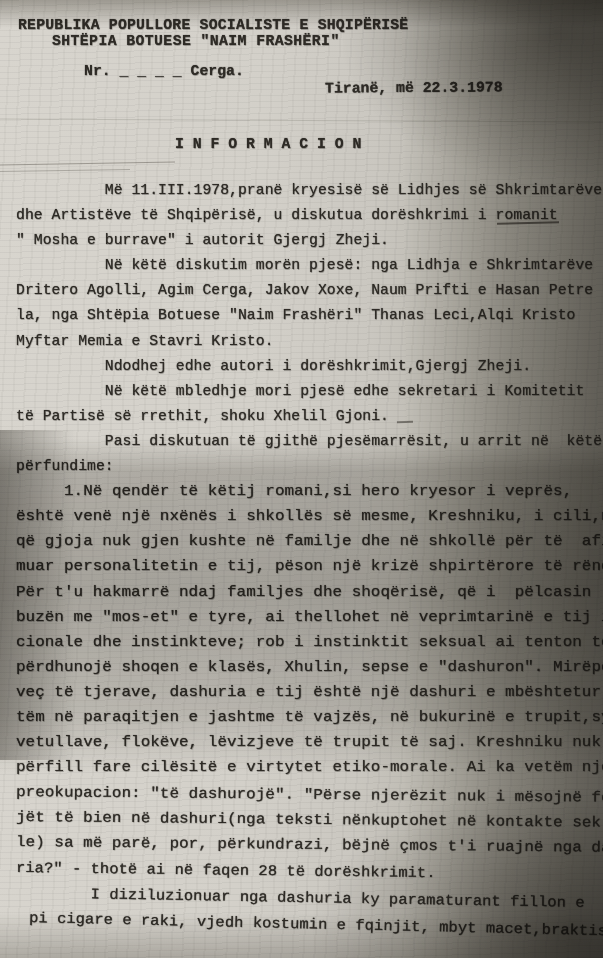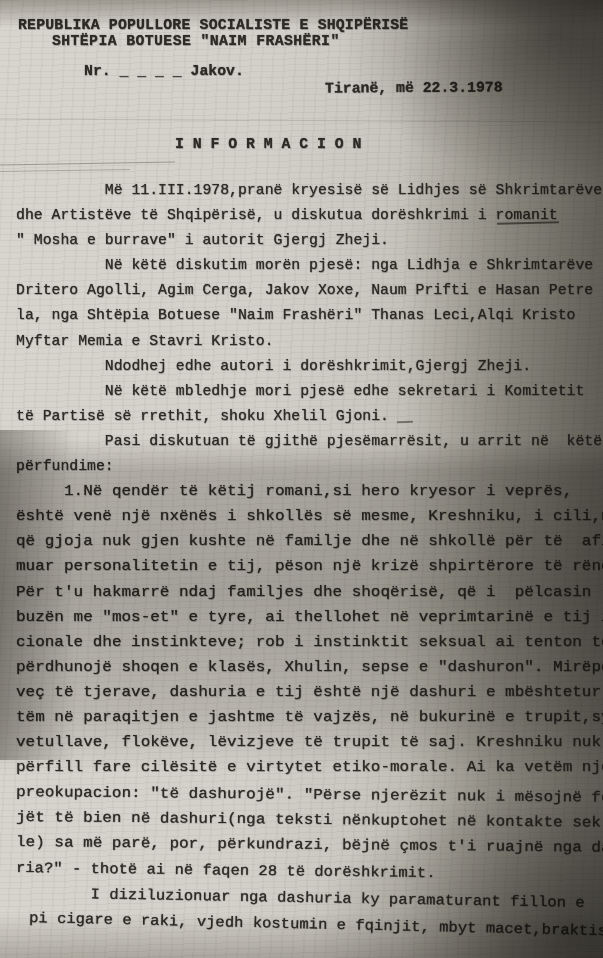--- a/index.html
+++ b/index.html
@@ -69,21 +69,21 @@
       repeating-linear-gradient(1deg,rgba(255,255,255,.05) 0 1px,transparent 1px 9px),
       repeating-linear-gradient(93deg,rgba(0,0,0,.03) 0 2px,transparent 2px 11px);}
 </style>
 </head>
 <body>
 
 <div class="page">
 
   <div class="txt header-line1">REPUBLIKA POPULLORE SOCIALISTE E SHQIPËRISË</div>
   <div class="txt header-line2">SHTËPIA BOTUESE "NAIM FRASHËRI"</div>
-  <div class="txt protocol-line">Nr. _ _ _ _ Jakov.</div>
+  <div class="txt protocol-line">Nr. _ _ _ _ Cerga.</div>
   <div class="txt date-line">Tiranë, më 22.3.1978</div>
   <div class="txt doc-title">I N F O R M A C I O N</div>
 
   <div class="body-lines">
       <div class="body-line">          Më 11.III.1978,pranë kryesisë së Lidhjes së Shkrimtarëve</div>
       <div class="body-line">dhe Artistëve të Shqipërisë, u diskutua dorëshkrimi i romanit</div>
       <div class="body-line">" Mosha e burrave" i autorit Gjergj Zheji.</div>
       <div class="body-line">          Në këtë diskutim morën pjesë: nga Lidhja e Shkrimtarëve</div>
       <div class="body-line">Dritero Agolli, Agim Cerga, Jakov Xoxe, Naum Prifti e Hasan Petre</div>
       <div class="body-line">la, nga Shtëpia Botuese "Naim Frashëri" Thanas Leci,Alqi Kristo</div>

